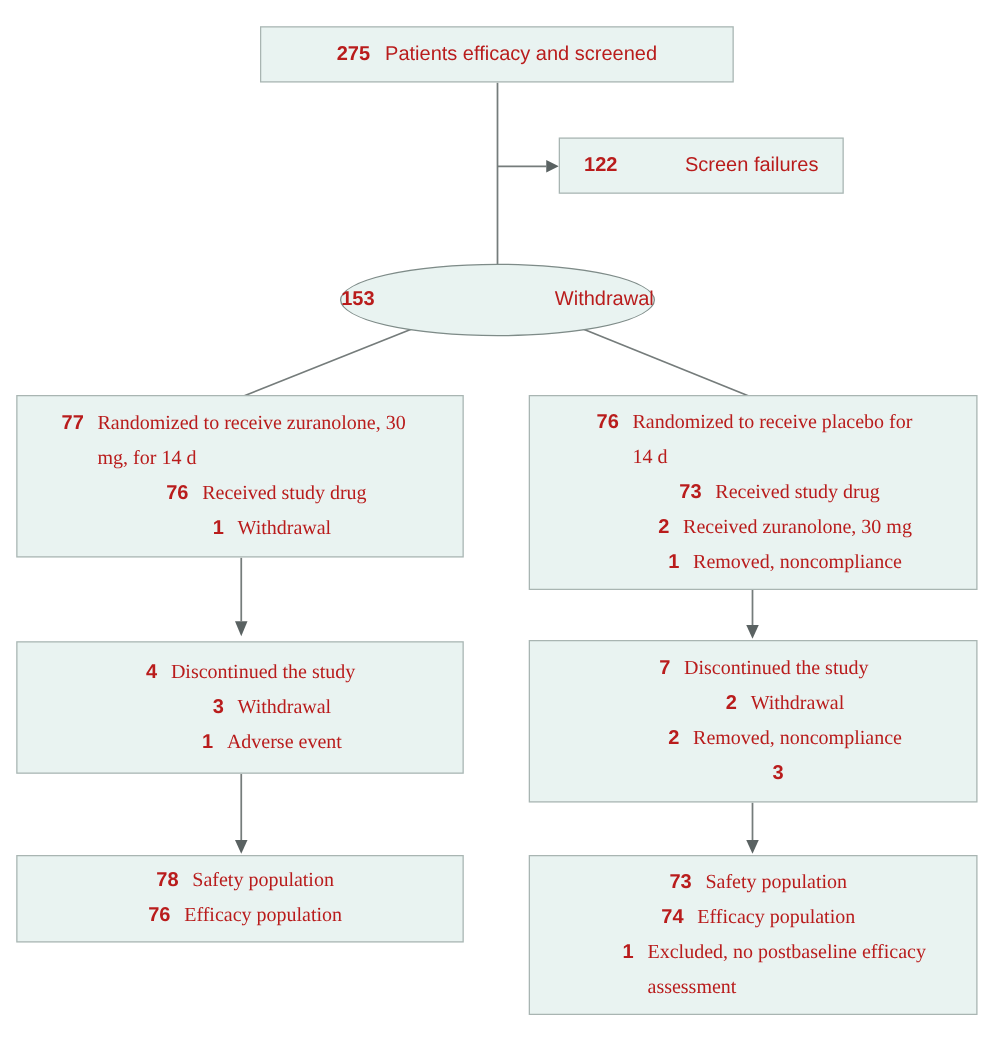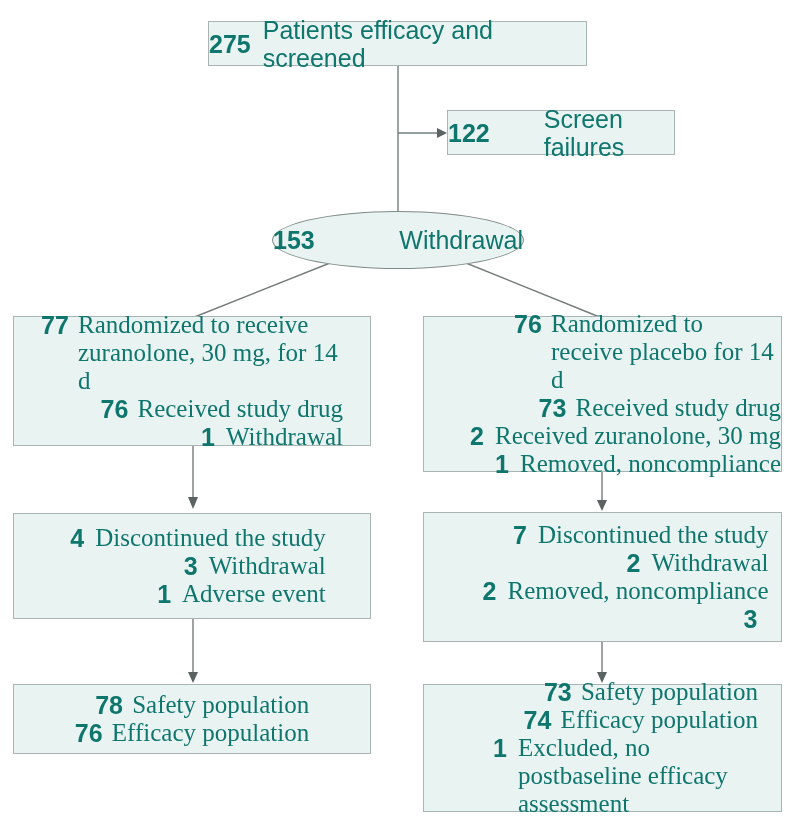--- a/index.html
+++ b/index.html
@@ -1,38 +1,38 @@
 <!DOCTYPE html>
 <html><head>
 <meta charset="utf-8">
 <style>
   html,body{margin:0;padding:0;background:#ffffff;}
   .figure{
     position:relative;
     width:794px;height:836px;
     background:#ffffff;
     font-family:"Liberation Sans","DejaVu Sans",sans-serif;
-    color:#0f766e;
-    font-size:25px;
+    color:#b91c1c;
+    font-size:16px;
     line-height:28px;
     overflow:hidden;
   }
   .wires{position:absolute;left:0;top:0;z-index:0;}
   .node{
     position:absolute;
     box-sizing:border-box;
     background:#e9f3f1;
     border:1px solid #a9b5b2;
     z-index:1;
   }
   .banner{display:flex;align-items:center;justify-content:center;}
   .banner .num{font-weight:700;margin-right:12px;}
   .ellipse{border-radius:50%;border:1px solid #7e8b88;justify-content:space-between;}
   .list{display:flex;flex-direction:column;justify-content:center;align-items:center;}
-  .content{display:flex;flex-direction:column;align-items:flex-end;}
+  .content{display:flex;flex-direction:column;align-items:center;}
   .row{display:flex;align-items:flex-start;}
   .row .num{flex:0 0 26px;width:26px;text-align:right;font-weight:700;margin-right:11px;}
   .row .txt{white-space:nowrap;font-family:Liberation Serif, serif;}
   .row.l2{margin-left:34px;}
   .txt.wrap-zuran{white-space:normal;max-width:265px;}
   .txt.wrap-placebo{white-space:normal;max-width:230px;}
   .txt.wrap-excluded{white-space:normal;max-width:240px;}
 </style>
 </head>
 <body>

